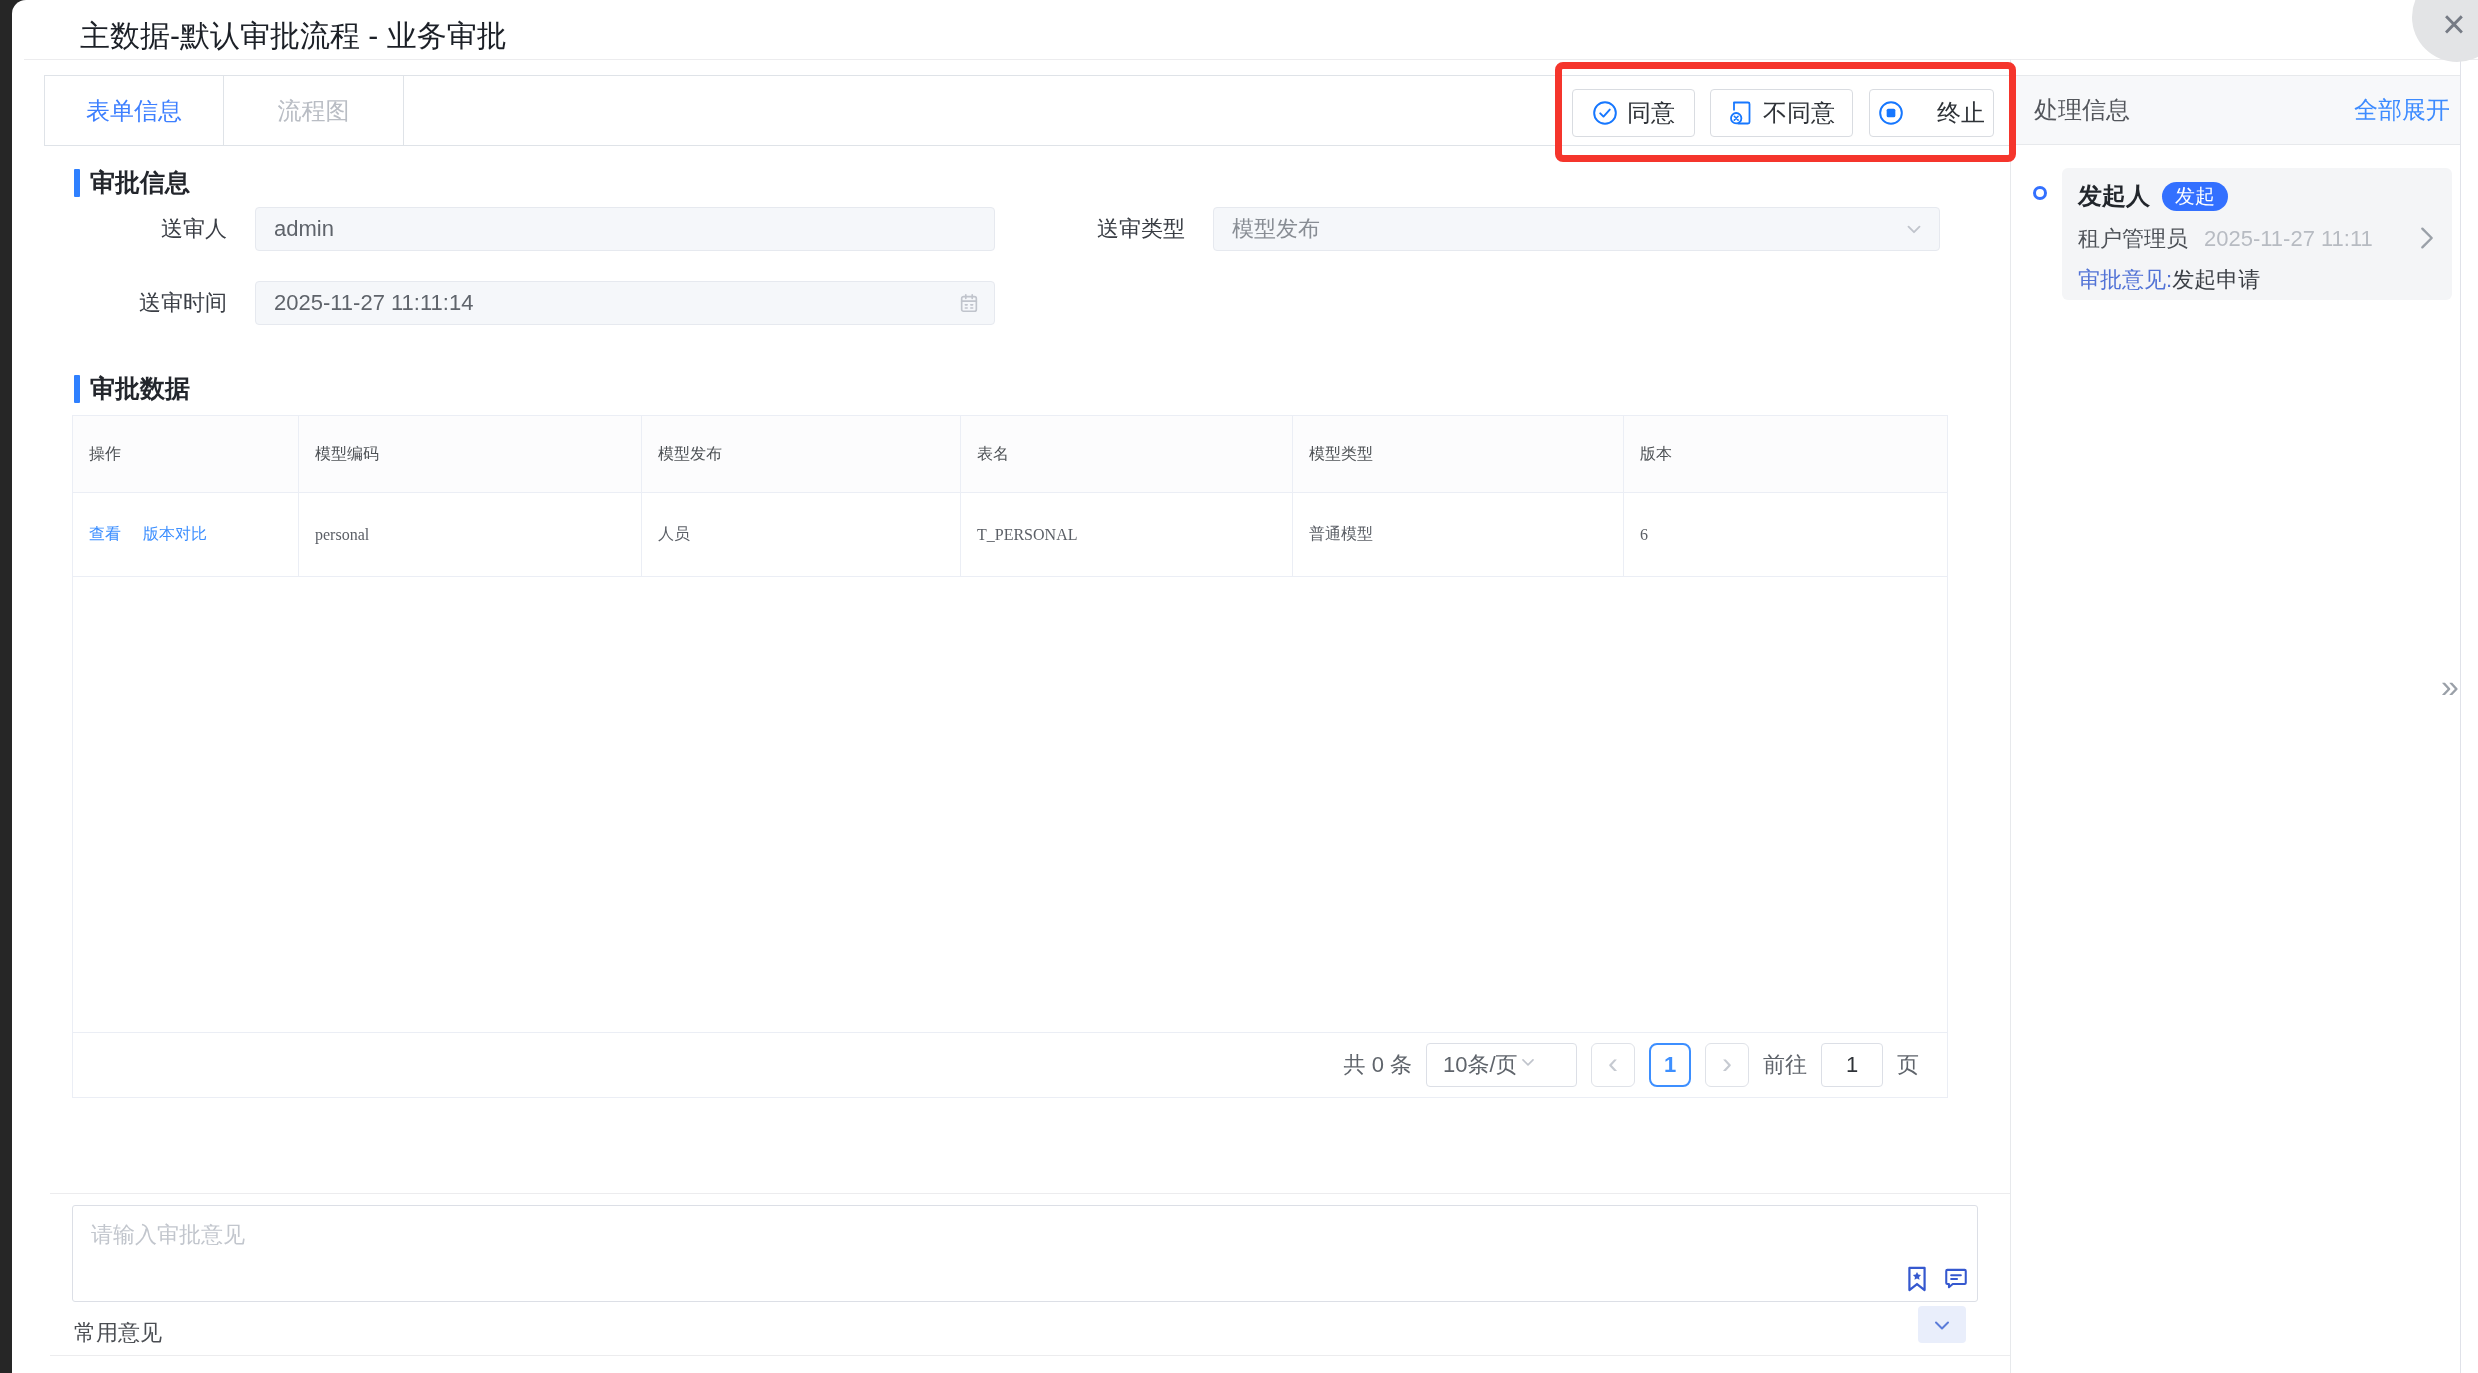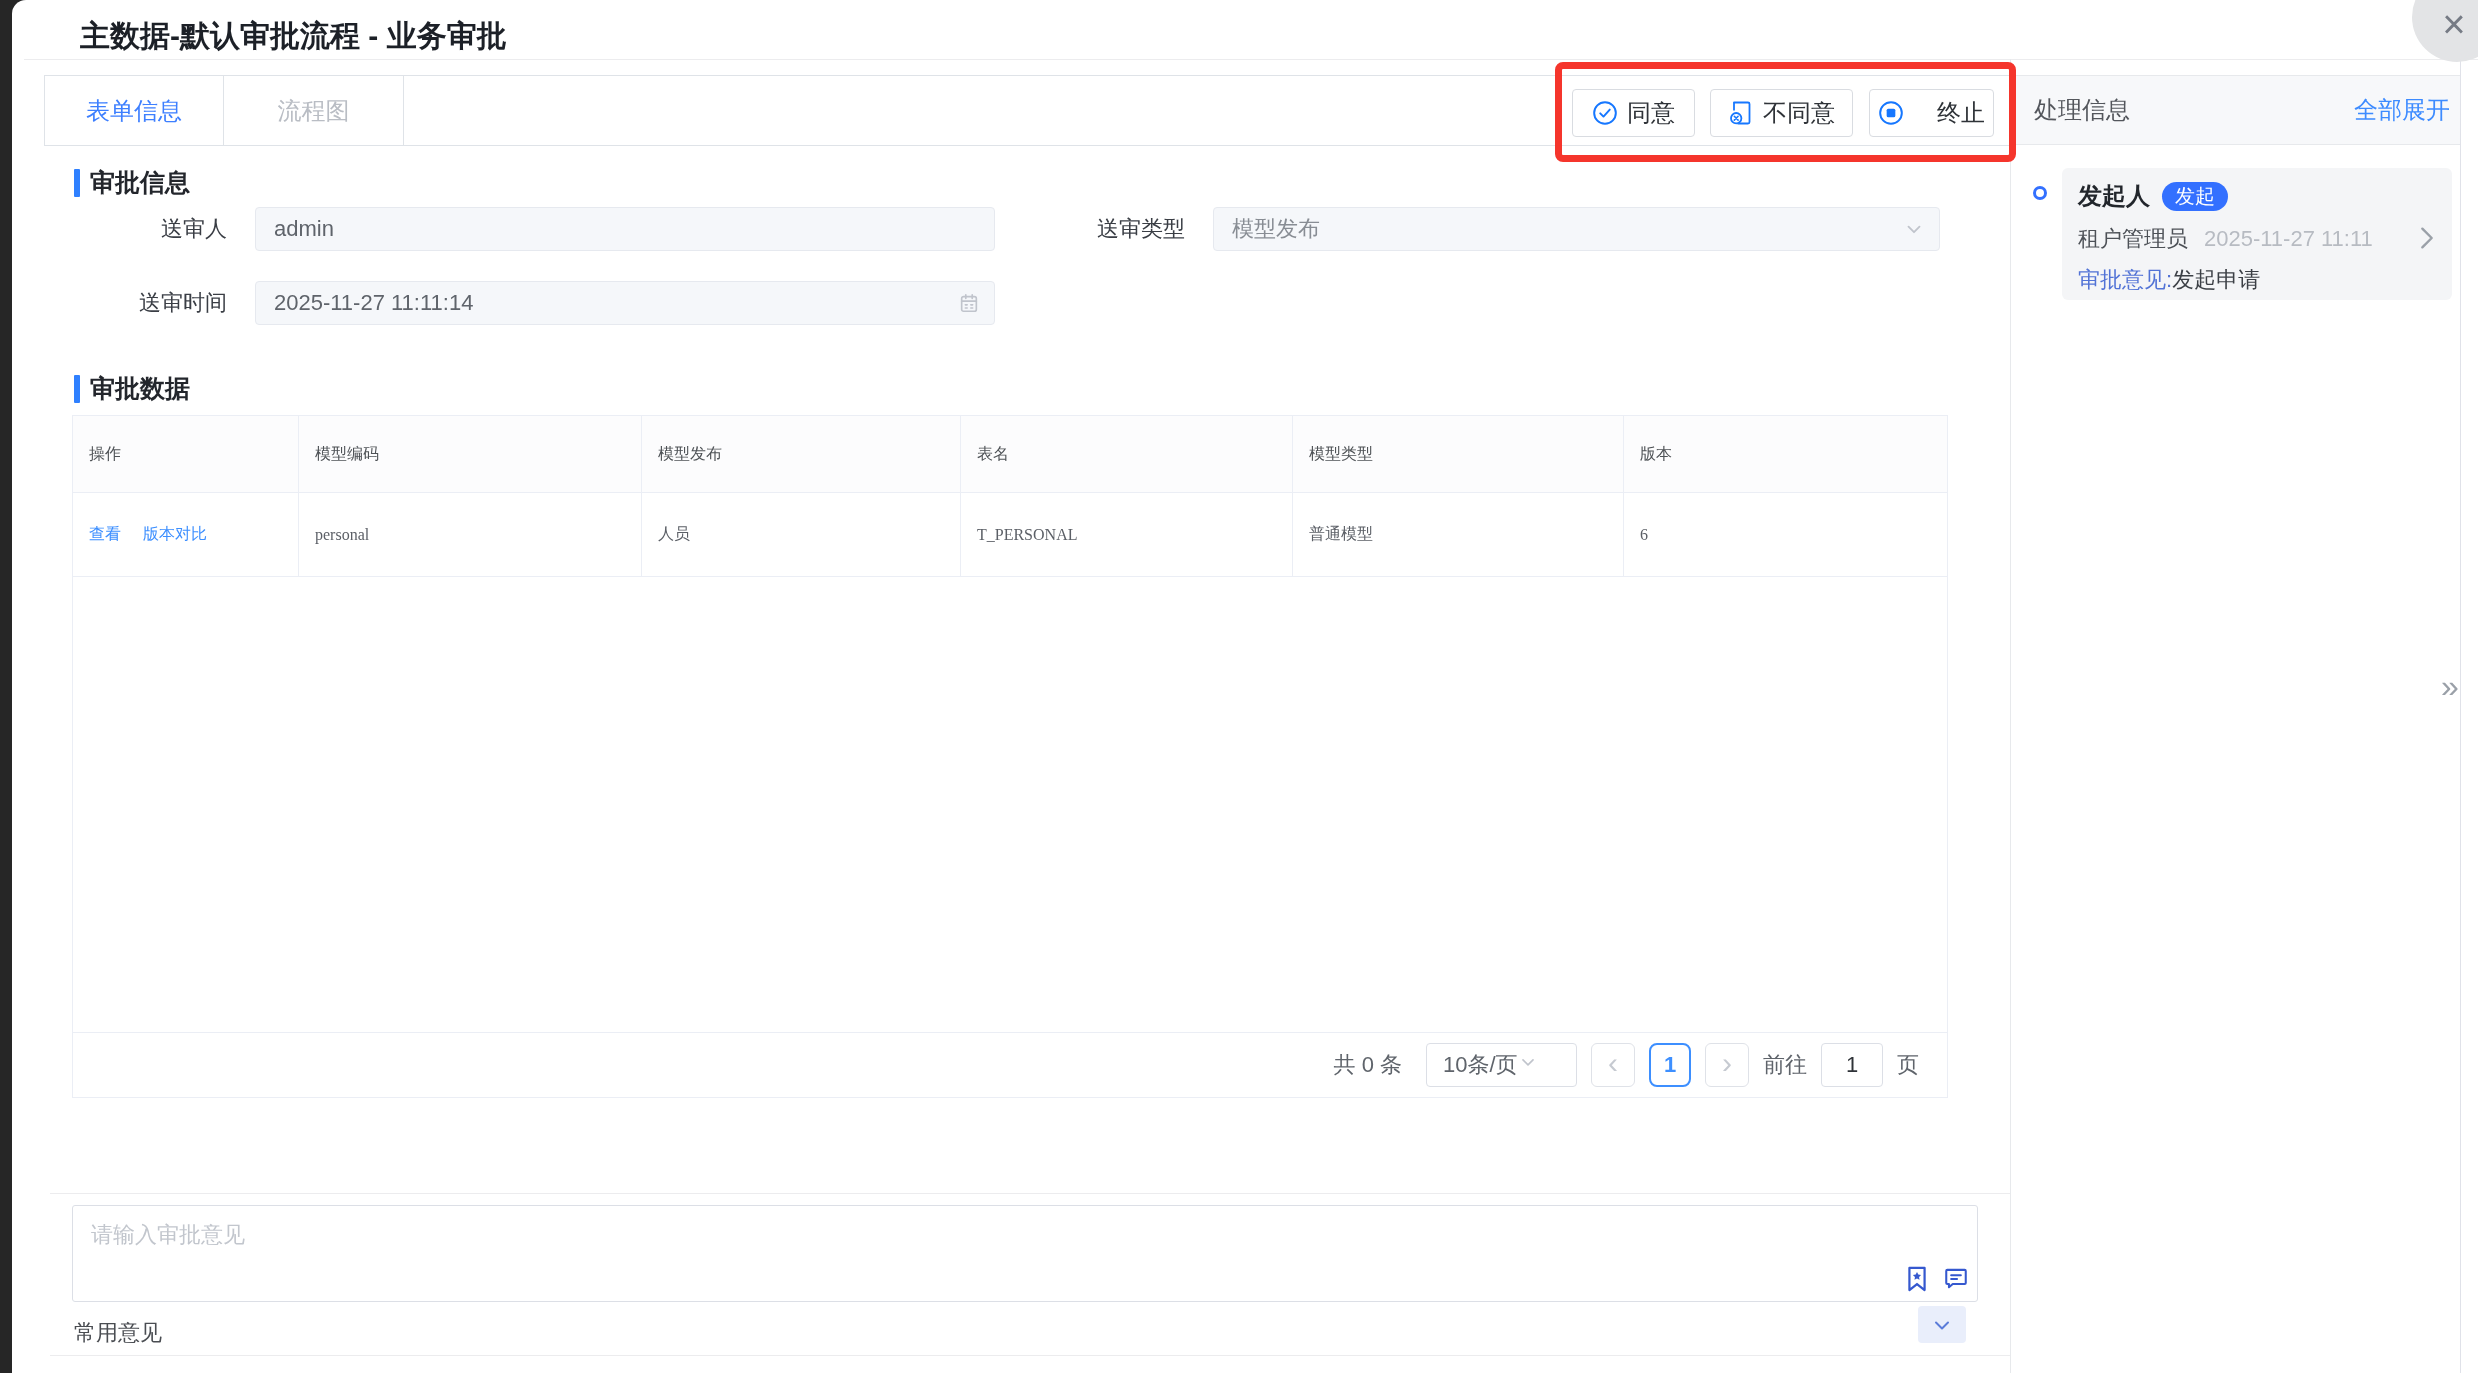--- a/index.html
+++ b/index.html
@@ -5,21 +5,21 @@
   html,body{margin:0;padding:0;}
   body{
     width:2478px;height:1373px;position:relative;overflow:hidden;
     background:#262626;
     font-family:"Liberation Sans","DejaVu Sans",sans-serif;
     -webkit-font-smoothing:antialiased;
   }
   .abs{position:absolute;}
   
   .modal{left:12px;top:0;width:2466px;height:1373px;background:#ffffff;border-radius:14px 14px 0 0;}
-  .dlg-title{left:68px;top:16px;font-size:30px;font-weight:700;color:#1c2027;}
+  .dlg-title{left:68px;top:16px;font-size:30px;font-weight:400;color:#1c2027;}
   .hdr-divider{left:12px;top:59px;width:2466px;height:1px;background:#ececee;}
   
   .close-btn{left:2412px;top:-28px;width:90px;height:90px;border-radius:50%;background:#e3e4e6;z-index:60;}
   .close-x{left:2432px;top:0px;width:44px;height:48px;z-index:61;font-size:40px;font-weight:300;color:#767b85;
            display:flex;align-items:center;justify-content:center;}
   
   .tabbar{left:32px;top:75px;width:1966px;height:71px;border-top:1px solid #dfe3e8;border-bottom:1px solid #dfe3e8;box-sizing:border-box;}
   .tabcell{position:absolute;top:0;height:69px;width:180px;display:flex;align-items:center;justify-content:center;
            font-size:24px;box-sizing:border-box;background:#fff;cursor:pointer;}
   .tab1{left:0;border-left:1px solid #dfe3e8;border-right:1px solid #dfe3e8;color:#3d7fff;}
@@ -44,21 +44,21 @@
   .tdata{height:84px;}
   .tc{box-sizing:border-box;padding-left:16px;display:flex;align-items:center;font-size:16px;border-right:1px solid #ebeef5;font-family:Liberation Serif, serif;}
   .tc:last-child{border-right:none;}
   .thead .tc{color:#4e5256;}
   .tdata .tc{color:#5b5f66;}
   .c0{width:226px;} .c1{width:343px;} .c2{width:319px;} .c3{width:332px;} .c4{width:331px;} .c5{width:323px;}
   .rowlink{color:#3d8fff;cursor:pointer;}
   
   .pager{position:absolute;left:0;bottom:0;width:100%;height:65px;border-top:1px solid #ebeef5;box-sizing:border-box;
          display:flex;align-items:center;justify-content:flex-end;gap:14px;padding-right:28px;}
-  .ptotal{font-size:22px;color:#5f646b;margin-right:10px;}
+  .ptotal{font-size:22px;color:#5f646b;}
   .psize{position:relative;width:151px;height:44px;border:1px solid #dcdfe6;border-radius:4px;background:#fff;
          display:flex;align-items:center;padding-left:16px;font-size:22px;color:#5f646b;box-sizing:border-box;cursor:pointer;}
   .pnav{width:44px;height:44px;border:1px solid #dfe2e8;border-radius:6px;background:#fff;display:flex;align-items:center;
         justify-content:center;font-size:30px;color:#c6cad1;box-sizing:border-box;cursor:pointer;padding-bottom:4px;}
   .pcur{width:42px;height:44px;border:2px solid #3d8fff;border-radius:8px;background:#fff;display:flex;align-items:center;
         justify-content:center;font-size:22px;font-weight:700;color:#3d8fff;box-sizing:border-box;cursor:pointer;}
   .pgoto,.punit{font-size:22px;color:#5f646b;}
   .pginput{width:62px;height:44px;border:1px solid #dcdfe6;border-radius:4px;background:#fff;text-align:center;
            font-size:22px;color:#2f3338;box-sizing:border-box;font-family:inherit;}
   

